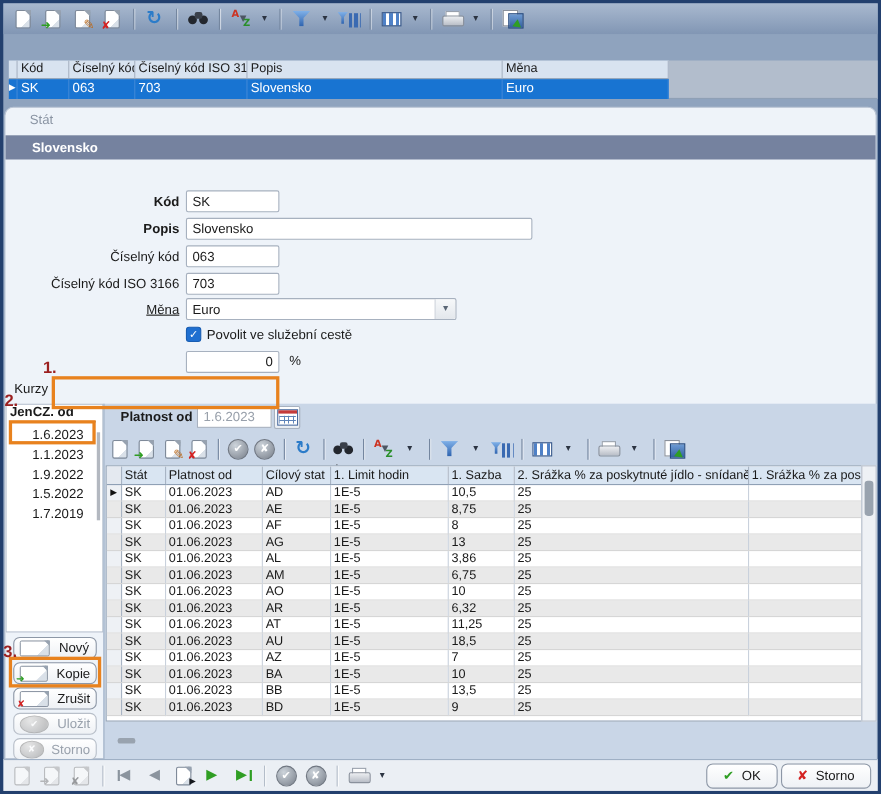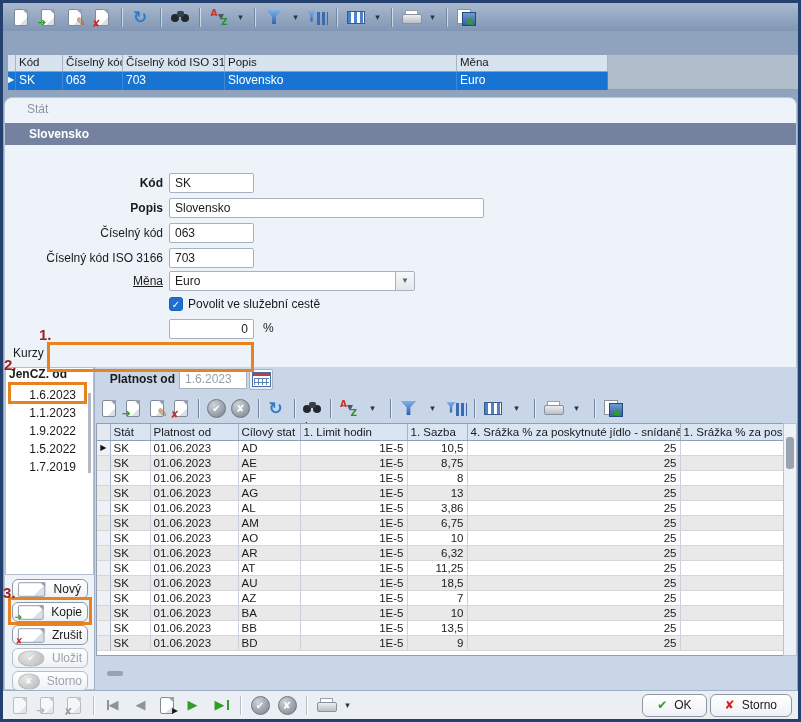--- a/index.html
+++ b/index.html
@@ -137,21 +137,21 @@
   .pl-do{position:absolute;left:298px;top:369px;margin-top:48px;}
 
   
   .rates-wrap{position:absolute;left:93px;top:420px;width:688px;height:233px;background:#fff;border:1px solid #8fa0b5;overflow:hidden;}
   table.rates{border-collapse:collapse;table-layout:fixed;width:686px;font-size:11.5px;}
   table.rates th{background:#d9e5f2;border-right:1px solid #a8b4c4;border-bottom:1px solid #8fa0b5;font-weight:normal;
      text-align:left;padding:1px 3px;height:16px;white-space:nowrap;overflow:hidden;}
   table.rates td{border-right:1px solid #c9d1dc;border-bottom:1px solid #d6d6d6;padding:0 3px;height:15px;
      white-space:nowrap;overflow:hidden;}
   table.rates tr.alt td{background:#e9e9e9;}
-  table.rates td.num{text-align:right;}
+  table.rates td.num{text-align:left;}
   table.rates td.ind,table.rates th.ind{padding:0;font-size:8px;text-align:center;color:#111;background:#e4e9f0;border-right:1px solid #a8b4c4;}
   table.rates td.ind{background:#eef1f5;}
   .vscroll{position:absolute;left:780px;top:420px;width:14px;height:233px;background:#eef1f5;border:1px solid #b8c1cd;}
   .vthumb{position:absolute;left:2px;top:13px;width:8px;height:32px;background:#99a3af;border-radius:3px;}
   .hthumb{position:absolute;left:104px;top:668px;width:16px;height:5px;background:#99a3af;border-radius:2px;}
 
   
   .spacer{flex:1;}
   .fbtn{height:23px;display:flex;align-items:center;gap:7px;padding:0 14px;background:linear-gradient(#ffffff,#eef1f5);
      border:1px solid #8d97a6;border-radius:6px;}
@@ -444,21 +444,21 @@
           <col style="width: 103px;">
         </colgroup>
       <thead>
           <tr>
             <th class="ind"></th>
             <th>Stát</th>
             <th>Platnost od</th>
             <th>Cílový stat</th>
             <th>1. Limit hodin</th>
             <th>1. Sazba</th>
-            <th>4. Srážka % za poskytnuté jídlo - snídaně</th>
+            <th>2. Srážka % za poskytnuté jídlo - snídaně</th>
             <th>1. Srážka % za pos</th>
           </tr>
         </thead>
       <tbody>
           <tr>
             <td class="ind">▶</td>
             <td>SK</td>
             <td>01.06.2023</td>
             <td>AD</td>
             <td class="num">1E-5</td>

